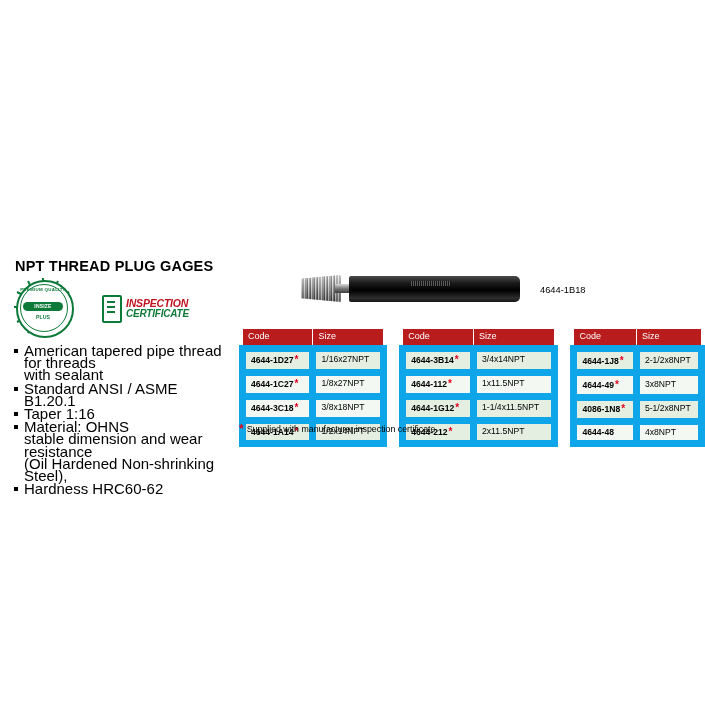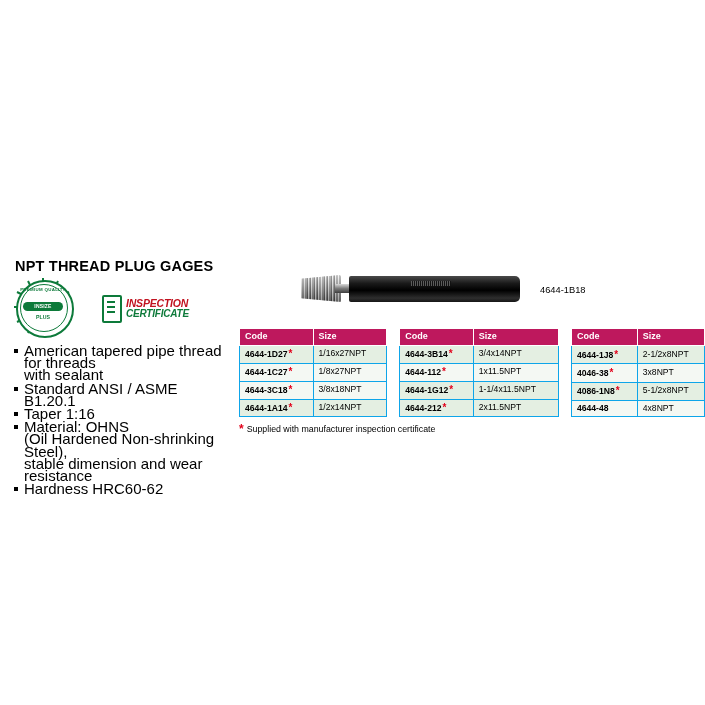--- a/index.html
+++ b/index.html
@@ -248,32 +248,32 @@
     left: 239px;
     top: 328px;
     display: flex;
     gap: 12px;
   }
   table.spec {
     border-collapse: collapse;
     font-size: 8.6px;
   }
   table.spec th {
-    background: #be185d;
+    background: #b91c1c;
     color: #ffffff;
     font-size: 9px;
-    font-weight: bold;
+    font-weight: normal;
     text-align: left;
     padding: 3px 5px 3px 5px;
     border: 1px solid #ffffff;
     line-height: 1.1;
   }
   table.spec td {
     padding: 2.5px 5px 2.5px 5px;
-    border: 1px solid #0ea5e9;
+    border: 7px solid #0ea5e9;
     line-height: 1.15;
     white-space: nowrap;
     margin-left: 19px;
   }
   table.spec tr.odd td { background: #e4efe2; }
   table.spec tr.even td { background: #f4f8f3; }
   td.code {
     font-weight: bold;
     color: #000;
   }
@@ -359,22 +359,22 @@
       <span class="bullet"></span>
       <span>Standard ANSI / ASME  B1.20.1</span>
     </div>
     <div class="feature">
       <span class="bullet"></span>
       <span>Taper 1:16</span>
     </div>
     <div class="feature">
       <span class="bullet"></span>
       <span>Material: OHNS</span>
+      <span class="sub">stable dimension and wear resistance</span>
       <span class="sub">(Oil Hardened Non-shrinking Steel),</span>
-      <span class="sub">stable dimension and wear resistance</span>
     </div>
     <div class="feature">
       <span class="bullet"></span>
       <span>Hardness HRC60-62</span>
     </div>
   </div>
 
   <div class="product">
     <div class="gage-thread"></div>
     <div class="gage-thread-shadow"></div>
@@ -448,21 +448,21 @@
           <th class="col-code-w3">Code</th>
           <th class="col-size-w3">Size</th>
         </tr>
       </thead>
       <tbody>
         <tr class="odd">
           <td class="code"><span>4644-1J8</span><span class="star">*</span></td>
           <td>2-1/2x8NPT</td>
         </tr>
         <tr class="even">
-          <td class="code"><span>4046-38</span><span class="star">*</span></td>
+          <td class="code"><span>4644-49</span><span class="star">*</span></td>
           <td>3x8NPT</td>
         </tr>
         <tr class="odd">
           <td class="code"><span>4086-1N8</span><span class="star">*</span></td>
           <td>5-1/2x8NPT</td>
         </tr>
         <tr class="even">
           <td class="code"><span>4644-48</span></td>
           <td>4x8NPT</td>
         </tr>

